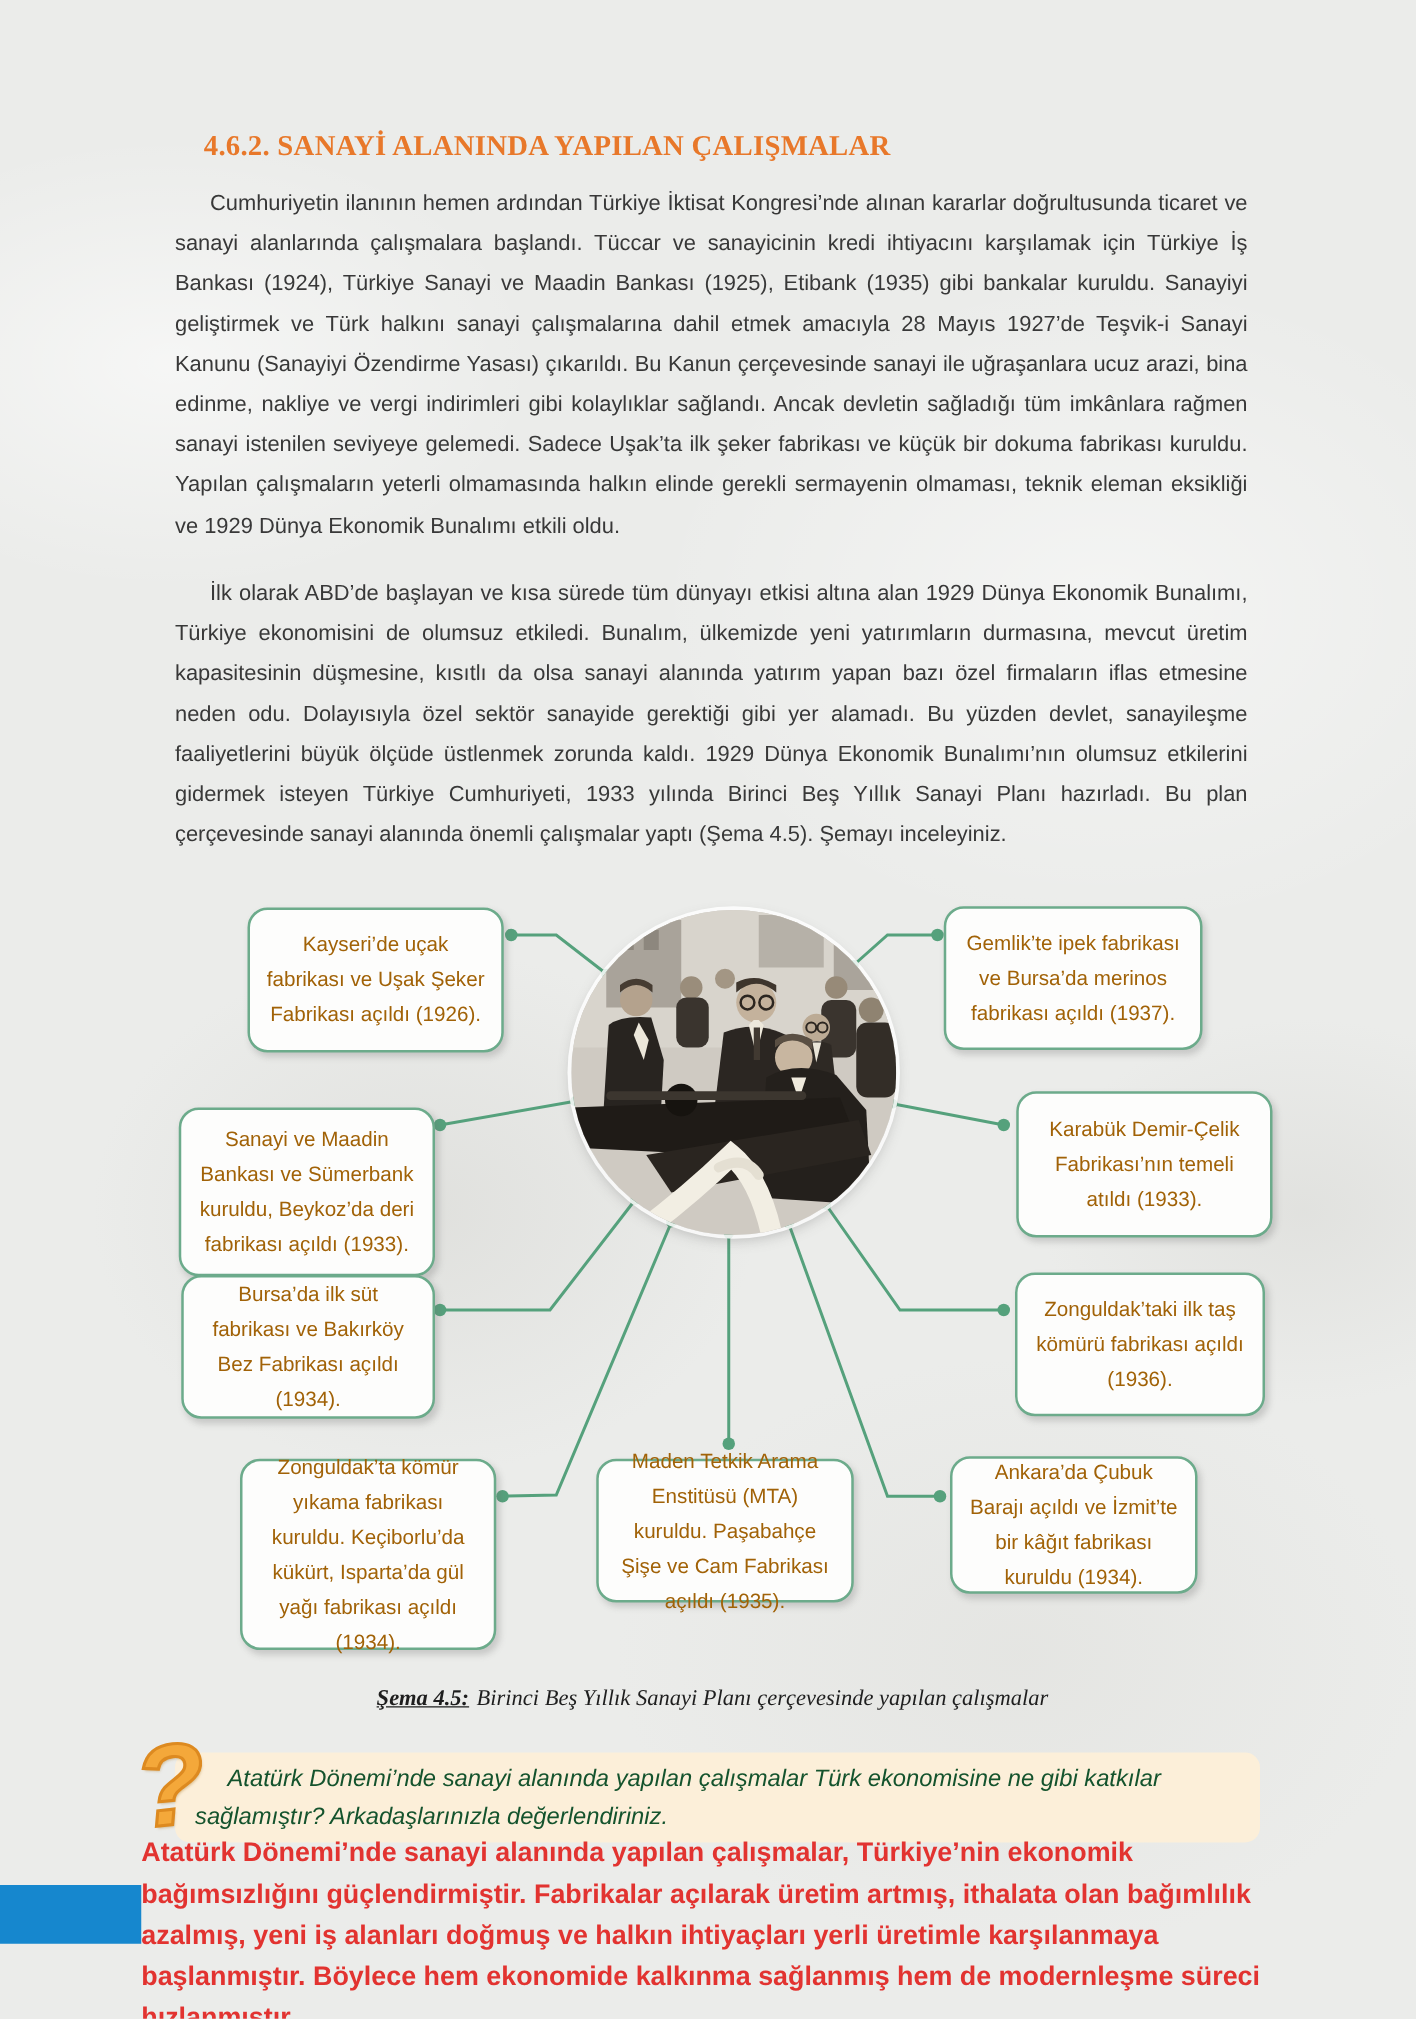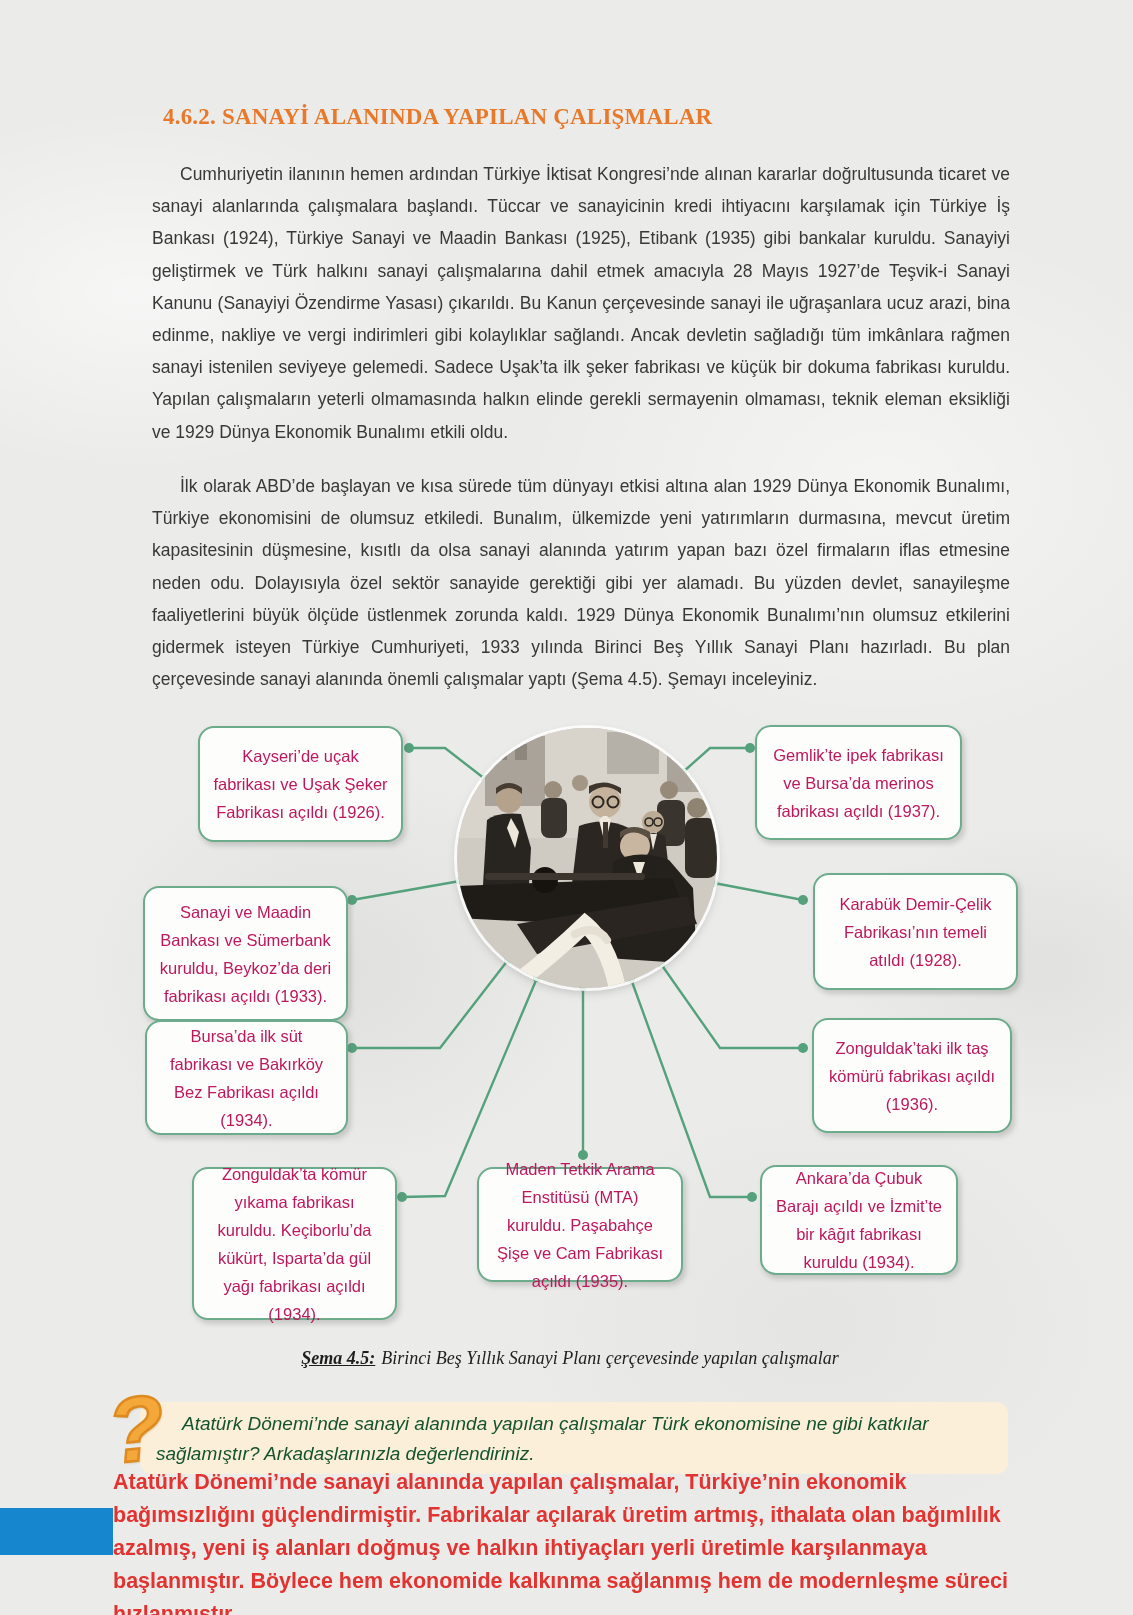--- a/index.html
+++ b/index.html
@@ -14,38 +14,38 @@
       radial-gradient(300px 220px at 92% 60%, rgba(210,210,206,.4), rgba(210,210,206,0) 70%),
       #ebecea;
   }
   .abs{position:absolute;}
   .heading{
     left:163px; top:104px; width:860px; margin:0;
     font-family:"Liberation Serif", serif; font-weight:700;
     font-size:23px; letter-spacing:.2px; color:#e8782a;
   }
   .para{
-    left:140px; width:858px; margin:12px;
+    left:140px; width:858px; margin:0;
     font-size:17.5px; line-height:32.2px; color:#383838;
     text-align:justify; text-indent:28px;
   }
   .p1{top:146px;}
   .p2{top:458px;}
 
   
   .connectors{left:100px; top:700px;}
   .photo{
     left:457px; top:728px; width:260px; height:260px; border-radius:50%;
     overflow:hidden; box-shadow:0 0 0 3px rgba(255,255,255,.85), 0 4px 10px rgba(100,100,100,.35);
   }
   .photo svg{display:block;}
   .dbox{
     background:#fdfdfc; border:2px solid #6cab8b; border-radius:16px;
     display:flex; align-items:center; justify-content:center; text-align:center;
-    font-size:16.5px; line-height:28px; color:#be185d;
+    font-size:16.5px; line-height:28px; color:#a16207;
     padding:8px 12px; box-sizing:border-box;
     box-shadow:2.5px 3.5px 5px rgba(110,110,110,.28);
   }
   .b1{left:198px; top:726px; width:205px; height:116px;}
   .b2{left:143px; top:875px; width:205px; height:135px;margin-top:11px;}
   .b3{left:145px; top:1020px; width:203px; height:115px;}
   .b4{left:192px; top:1167px; width:205px; height:153px;}
   .b5{left:477px; top:1167px; width:206px; height:115px;}
   .b6{left:760px; top:1165px; width:198px; height:110px;}
   .b7{left:812px; top:1018px; width:200px; height:115px;}
@@ -194,21 +194,21 @@
   <div class="abs dbox b5">
       <span>Maden Tetkik Arama Enstitüsü (MTA) kuruldu. Paşabahçe Şişe ve Cam Fabrikası açıldı (1935).</span>
     </div>
   <div class="abs dbox b6">
       <span>Ankara’da Çubuk Barajı açıldı ve İzmit’te bir kâğıt fabrikası kuruldu (1934).</span>
     </div>
   <div class="abs dbox b7">
       <span>Zonguldak’taki ilk taş kömürü fabrikası açıldı (1936).</span>
     </div>
   <div class="abs dbox b8">
-      <span>Karabük Demir-Çelik Fabrikası’nın temeli atıldı (1928).</span>
+      <span>Karabük Demir-Çelik Fabrikası’nın temeli atıldı (1933).</span>
     </div>
   <div class="abs dbox b9">
       <span>Gemlik’te ipek fabrikası ve Bursa’da merinos fabrikası açıldı (1937).</span>
     </div>
 
   <p class="abs caption">
     <span class="cap-label">Şema 4.5:</span><span>Birinci Beş Yıllık Sanayi Planı çerçevesinde yapılan çalışmalar</span>
   </p>
 
   <div class="abs qbox">

